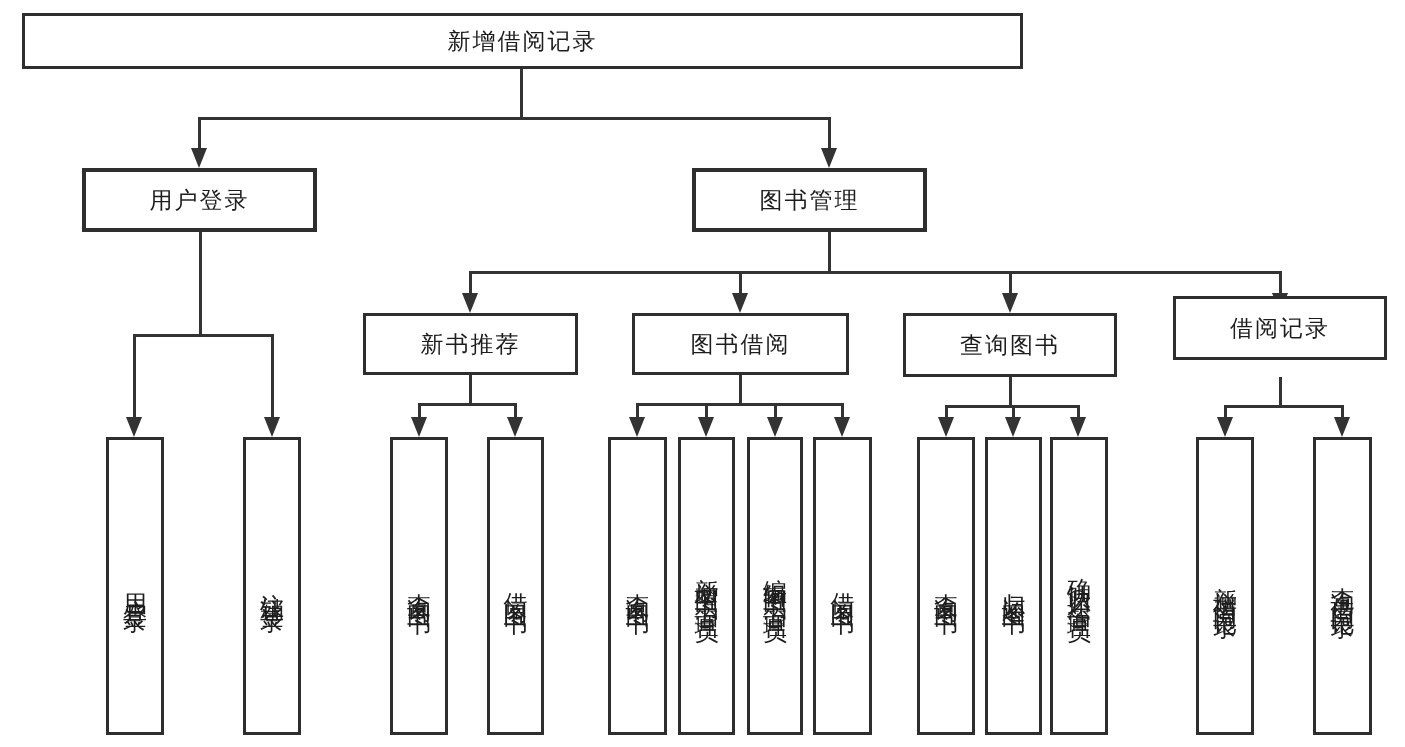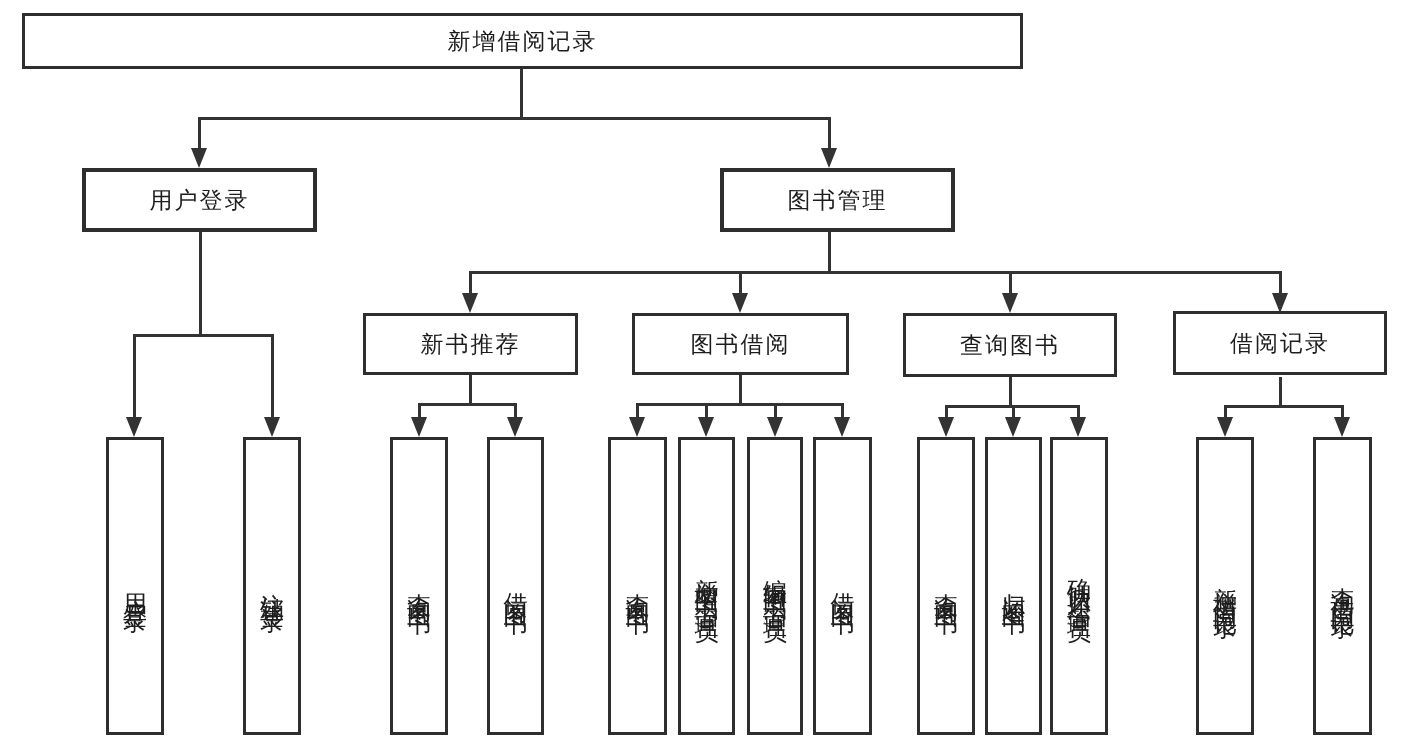--- a/index.html
+++ b/index.html
@@ -47,21 +47,21 @@
   <div>
     <div class="vl" style="left:520px;top:69px;height:50px;"></div>
     <div class="hl" style="left:198px;top:117px;width:633px;"></div>
     <div class="vl" style="left:198px;top:117px;height:33px;"></div>
     <div class="arr" style="left:191px;top:148px;"></div>
     <div class="vl" style="left:828px;top:117px;height:33px;"></div>
     <div class="arr" style="left:821px;top:148px;"></div>
   </div>
 
   <div class="box lv2 hlabel" style="left:82px;top:168px;width:235px;height:64px;">用户登录</div>
-  <div class="box lv2 hlabel" style="left:720px;top:168px;width:235px;height:64px;">图书管理</div>
+  <div class="box lv2 hlabel" style="left:692px;top:168px;width:235px;height:64px;">图书管理</div>
 
   <div>
     <div class="vl" style="left:199px;top:232px;height:103px;"></div>
     <div class="hl" style="left:133px;top:334px;width:141px;"></div>
     <div class="vl" style="left:133px;top:334px;height:85px;"></div>
     <div class="arr" style="left:126px;top:417px;"></div>
     <div class="vl" style="left:271px;top:334px;height:85px;"></div>
     <div class="arr" style="left:264px;top:417px;"></div>
   </div>
 
@@ -74,21 +74,21 @@
     <div class="arr" style="left:732px;top:293px;"></div>
     <div class="vl" style="left:1009px;top:271px;height:24px;"></div>
     <div class="arr" style="left:1002px;top:293px;"></div>
     <div class="vl" style="left:1279px;top:271px;height:24px;"></div>
     <div class="arr" style="left:1272px;top:293px;"></div>
   </div>
 
   <div class="box hlabel" style="left:632px;top:313px;width:217px;height:62px;">图书借阅</div>
   <div class="box hlabel" style="left:363px;top:313px;width:215px;height:62px;">新书推荐</div>
   <div class="box hlabel" style="left:903px;top:313px;width:214px;height:64px;">查询图书</div>
-  <div class="box hlabel" style="left:1173px;top:311px;width:214px;height:64px;">借阅记录</div>
+  <div class="box hlabel" style="left:1173px;top:296px;width:214px;height:64px;">借阅记录</div>
 
   <div>
     <div class="vl" style="left:469px;top:375px;height:30px;"></div>
     <div class="hl" style="left:418px;top:403px;width:99px;"></div>
     <div class="vl" style="left:418px;top:403px;height:16px;"></div>
     <div class="arr" style="left:411px;top:417px;"></div>
     <div class="vl" style="left:514px;top:403px;height:16px;"></div>
     <div class="arr" style="left:507px;top:417px;"></div>
   </div>
 

